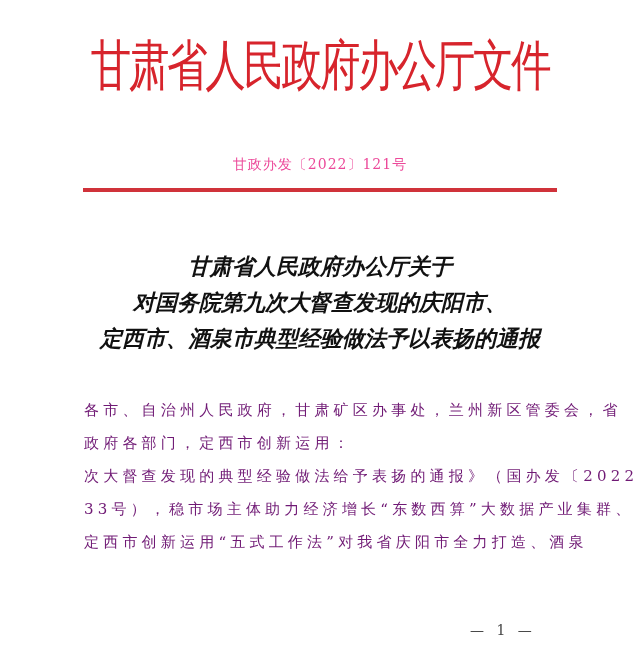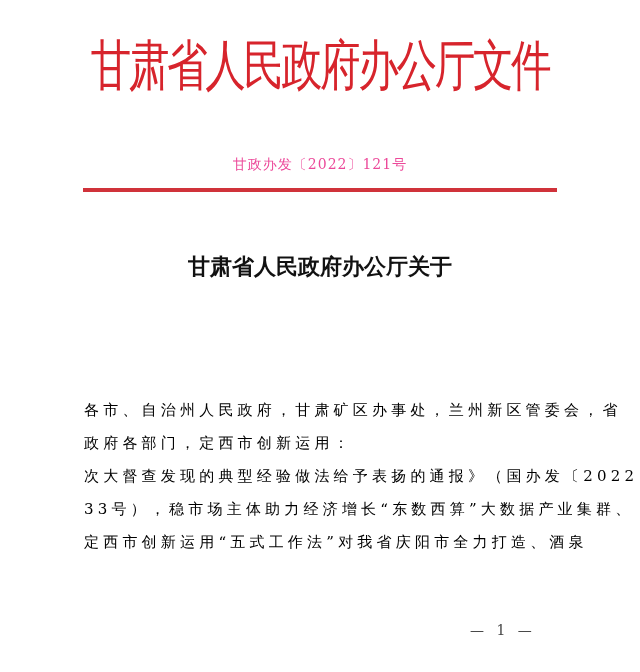--- a/index.html
+++ b/index.html
@@ -58,30 +58,31 @@
     .title {
       position: absolute;
       left: 0; width: 640px;
       top: 248px;
       text-align: center;
       font-family: "DejaVu Serif", "Liberation Serif", serif;
       font-weight: bold;
       font-size: 22px;
       line-height: 36px;
       color: #111111;
+      font-style: italic;
     }
     .title .line { display: block; white-space: nowrap; }
     .body-text {
       position: absolute;
       left: 84px;
       width: 460px;
       top: 394px;
       font-size: 15px;
       line-height: 33px;
-      color: #000000;
+      color: #701a75;
       letter-spacing: 4.2px;
     }
     .body-text .line { display: block; white-space: nowrap; }
     .page-number {
       position: absolute;
       left: 470px;
       top: 622px;
       font-size: 14px;
       color: #444;
       letter-spacing: 4px;
@@ -94,20 +95,22 @@
 <div class="page">
 
   <div class="red-header">甘肃省人民政府办公厅文件</div>
 
   <div class="doc-number">甘政办发〔2022〕121号</div>
 
   <div class="red-rule"></div>
 
   <div class="title">
     <span class="line">甘肃省人民政府办公厅关于</span>
+    <span class="line">对国务院第九次大督查发现的庆阳市、</span>
+    <span class="line">定西市、酒泉市典型经验做法予以表扬的通报</span>
   </div>
 
   <div class="body-text">
     <span class="line">各市、自治州人民政府，甘肃矿区办事处，兰州新区管委会，省</span>
     <span class="line">政府各部门，定西市创新运用：</span>
     <span class="line">次大督查发现的典型经验做法给予表扬的通报》（国办发〔2022〕</span>
     <span class="line">33号），稳市场主体助力经济增长“东数西算”大数据产业集群、</span>
     <span class="line">定西市创新运用“五式工作法”对我省庆阳市全力打造、酒泉</span>
   </div>
 

